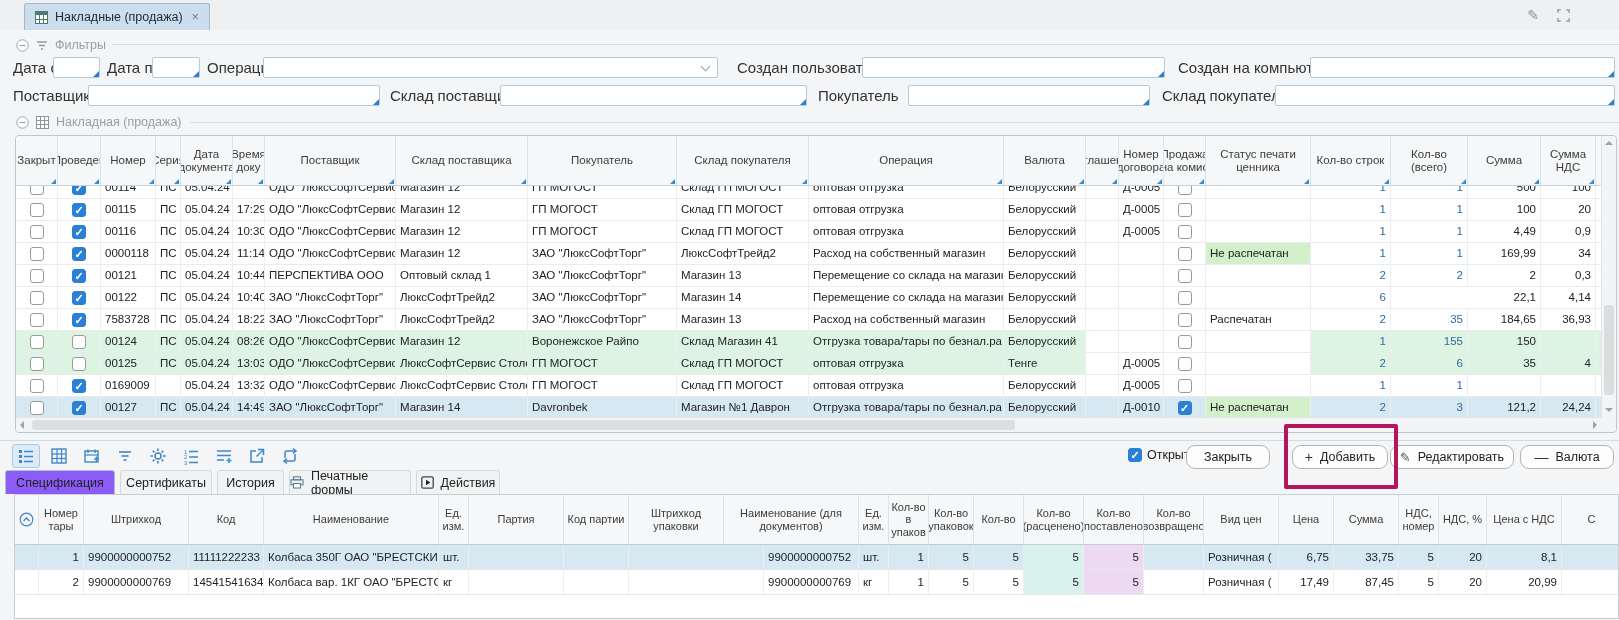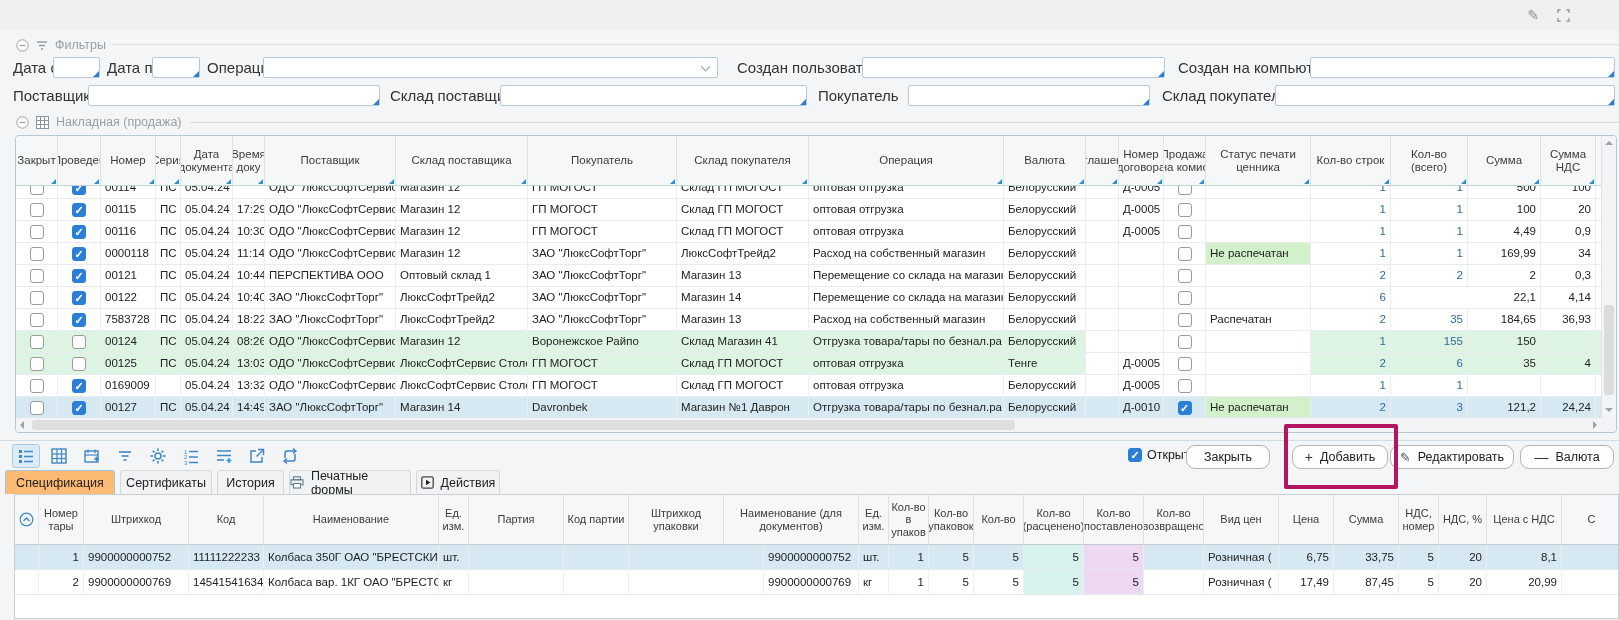--- a/index.html
+++ b/index.html
@@ -65,41 +65,54 @@
   .ticon.active{background:#dcebf6;border:1px solid #a9cbe4;}
   .open-wrap{position:absolute;left:1128px;top:448px;display:flex;align-items:center;gap:5px;font-size:12.5px;color:#222;}
   .btn{position:absolute;top:445px;height:24px;background:#fdfdfd;border:1px solid #b5b5b5;border-radius:9px;
     display:flex;align-items:center;justify-content:center;gap:7px;font-size:12.5px;color:#222;}
   .btn .pfx{font-size:14px;color:#333;}
   .btn .pencil{font-size:13px;color:#555;}
   .anno{position:absolute;left:1284px;top:424px;width:114px;height:65px;border:4px solid #b3155e;border-radius:2px;z-index:40;}
   
   .btab{position:absolute;top:470px;height:24px;background:#f1f2f3;border:1px solid #d6d9db;border-bottom:none;
     border-radius:3px 3px 0 0;display:flex;align-items:center;justify-content:center;gap:7px;font-size:12.5px;color:#222;}
-  .btab.active{background:#fdba74;border-color:#a9c3d4;}
+  .btab.active{background:#8b5cf6;border-color:#a9c3d4;}
   
   .sgrid{position:absolute;left:14px;top:494px;width:1605px;height:125px;border:1px solid #c9ced2;background:#fff;overflow:hidden;}
   .sg-head{position:absolute;left:0;top:0;width:1640px;height:50px;display:flex;background:#f6f7f8;border-bottom:1px solid #c6cdd2;}
   .sg-hc{flex:none;position:relative;display:flex;align-items:center;justify-content:center;text-align:center;
     font-size:11px;color:#3c3c3c;line-height:1.12;border-right:1px solid #dde2e6;padding:1px 2px;overflow:hidden;}
   .sg-rows{position:absolute;left:0;top:50px;width:1640px;}
   .sg-row{display:flex;height:25px;border-bottom:1px solid #e6e9eb;background:#fff;}
   .sg-row.selected{background:#d6e9f3;}
   .sg-c{flex:none;font-size:11.5px;color:#222;line-height:24px;padding:0 4px;white-space:nowrap;overflow:hidden;border-right:1px solid #eceeef;}
   .sg-c.r{text-align:right;}
   .sg-c.pc{background:#d8f3ed;}
   .sg-c.sc{background:#edd9f2;}
   svg{display:block;}
 </style>
 </head>
 <body>
 
 <div class="screen">
 
   <div class="tabbar">
+    <div class="tab">
+      <span>
+        <svg width="13" height="13" viewBox="0 0 13 13">
+            <rect x="0.5" y="0.5" width="12" height="12" fill="#fff" stroke="#4a7d6d"></rect>
+            <rect x="0.5" y="0.5" width="12" height="3.5" fill="#4a7d6d"></rect>
+            <line x1="4.5" y1="4" x2="4.5" y2="13" stroke="#4a7d6d"></line>
+            <line x1="8.5" y1="4" x2="8.5" y2="13" stroke="#4a7d6d"></line>
+            <line x1="0" y1="8.5" x2="13" y2="8.5" stroke="#4a7d6d"></line>
+          </svg>
+      </span>
+      <span class="tab-label">Накладные (продажа)</span>
+      <span class="tab-x">×</span>
+    </div>
     <span class="topicon" style="left:1524px;">✎</span>
     <span class="topicon" style="left:1554px;">
       <svg width="13" height="13" viewBox="0 0 14 14">
           <path d="M1 4V1h3M10 1h3v3M13 10v3h-3M4 13H1v-3" fill="none" stroke="#8a8f94" stroke-width="1.4"></path>
         </svg>
     </span>
   </div>
 
   <div class="legend" style="left:16px;top:38px;">
     <span>

